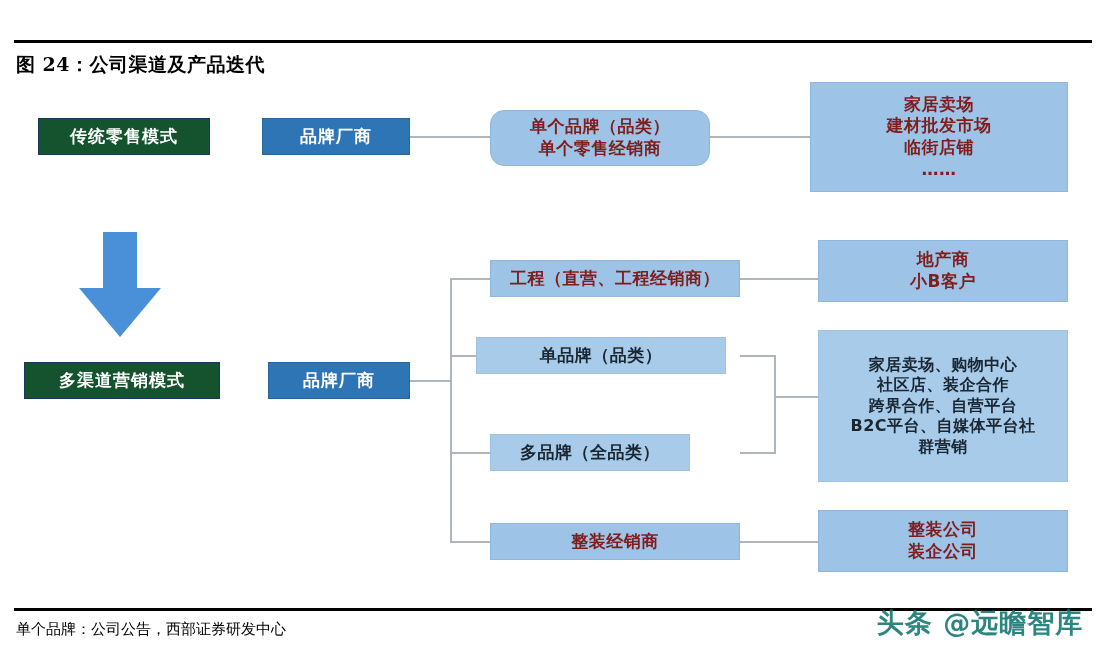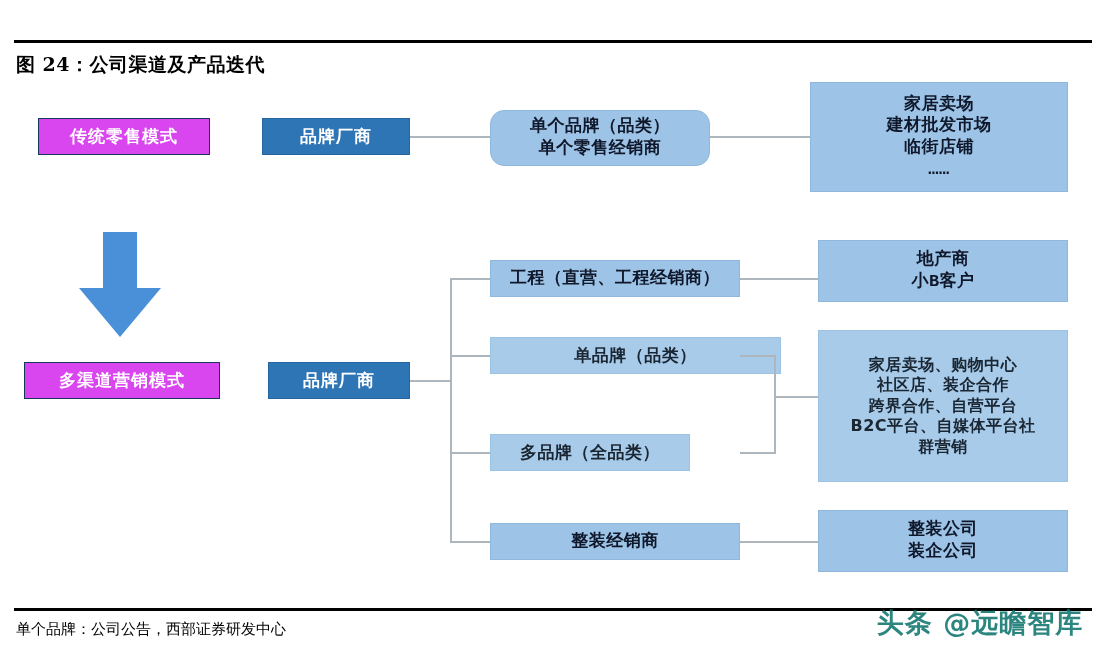--- a/index.html
+++ b/index.html
@@ -80,43 +80,42 @@
     position: absolute;
     box-sizing: border-box;
     display: flex;
     align-items: center;
     justify-content: center;
     text-align: center;
     line-height: 1.28;
     white-space: pre-line;
   }
   .node.dark {
-    background: #d946ef;
+    background: #14532d;
     border: 1px solid #16395a;
     color: #ffffff;
     font-weight: bold;
     font-size: 17px;
     letter-spacing: 1px;
   }
   .node.mid {
     background: #2E75B6;
     border: 1px solid #2566a0;
     color: #ffffff;
     font-weight: bold;
     font-size: 17px;
     letter-spacing: 1px;
   }
   .node.light {
     background: #9DC3E6;
     border: 1px solid #8fb8de;
-    color: #0f172a;
+    color: #7f1d1d;
     font-weight: bold;
     font-size: 17px;
     letter-spacing: 0.5px;
-    font-family: Liberation Mono, monospace;
   }
   .node.lighter {
     background: #A8CBEA;
     border: 1px solid #9cc2e4;
     color: #1a2733;
     font-weight: bold;
     font-size: 17px;
     letter-spacing: 0.5px;
   }
 
@@ -175,21 +174,21 @@
 
   <div class="ln v" style="left:450px; top:278px; height:264px;"></div>
 
   <div class="ln h" style="left:450px; top:278px; width:40px;"></div>
   <div class="node light" style="left:490px; top:260px; width:250px; height:37px;">工程（直营、工程经销商）</div>
   <div class="ln h" style="left:740px; top:278px; width:78px;"></div>
   <div class="node light" style="left:818px; top:240px; width:250px; height:62px;">地产商
 小B客户</div>
 
   <div class="ln h" style="left:450px; top:355px; width:40px;"></div>
-  <div class="node lighter" style="left:490px; top:337px; width:291px; height:37px;">单品牌（品类）</div>
+  <div class="node lighter" style="left:476px; top:337px; width:250px; height:37px;">单品牌（品类）</div>
 
   <div class="ln h" style="left:450px; top:452px; width:40px;"></div>
   <div class="node lighter" style="left:490px; top:434px; width:200px; height:37px;">多品牌（全品类）</div>
 
   <div class="ln h" style="left:740px; top:355px; width:36px;"></div>
   <div class="ln h" style="left:740px; top:452px; width:36px;"></div>
   <div class="ln v" style="left:774px; top:355px; height:99px;"></div>
   <div class="ln h" style="left:774px; top:396px; width:44px;"></div>
 
   <div class="node lighter" style="left:818px; top:330px; width:250px; height:152px; font-size:16px;">家居卖场、购物中心

